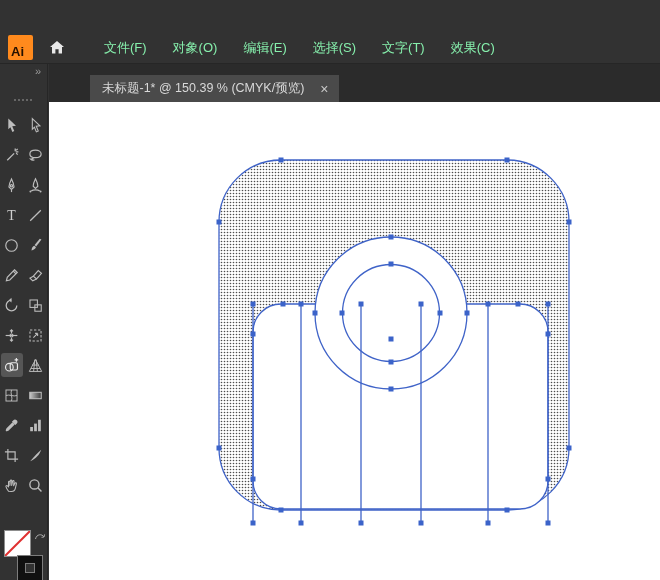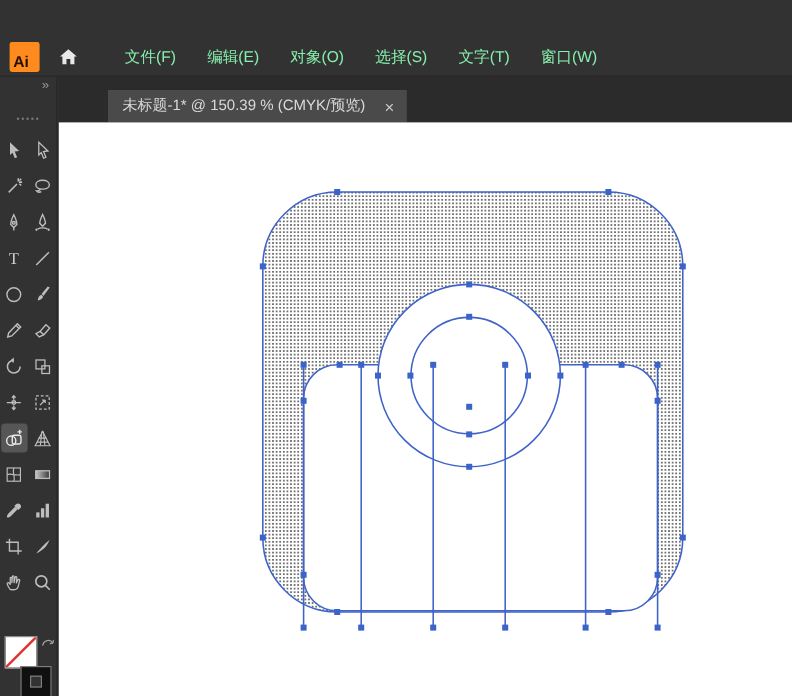--- a/index.html
+++ b/index.html
@@ -55,25 +55,25 @@
 
   <div class="menubar">
     <div class="logo">Ai</div>
     <div class="home">
       <svg width="16" height="15" viewBox="0 0 16 15">
         <path d="M8 1 L15 7 H13 V13.5 H9.6 V9.2 H6.4 V13.5 H3 V7 H1 Z" fill="#e8e8e8"></path>
       </svg>
     </div>
     <div class="menus">
       <div class="menu-item">文件(F)</div>
+      <div class="menu-item">对象(O)</div>
       <div class="menu-item">编辑(E)</div>
-      <div class="menu-item">对象(O)</div>
       <div class="menu-item">选择(S)</div>
       <div class="menu-item">文字(T)</div>
-      <div class="menu-item">窗口(W)</div>
+      <div class="menu-item">效果(C)</div>
     </div>
   </div>
 
   <div class="tabstrip">
     <div class="tab">
       <span>未标题-1* @ 150.39 % (CMYK/预览)</span>
       <span class="tab-close">×</span>
     </div>
   </div>
 

